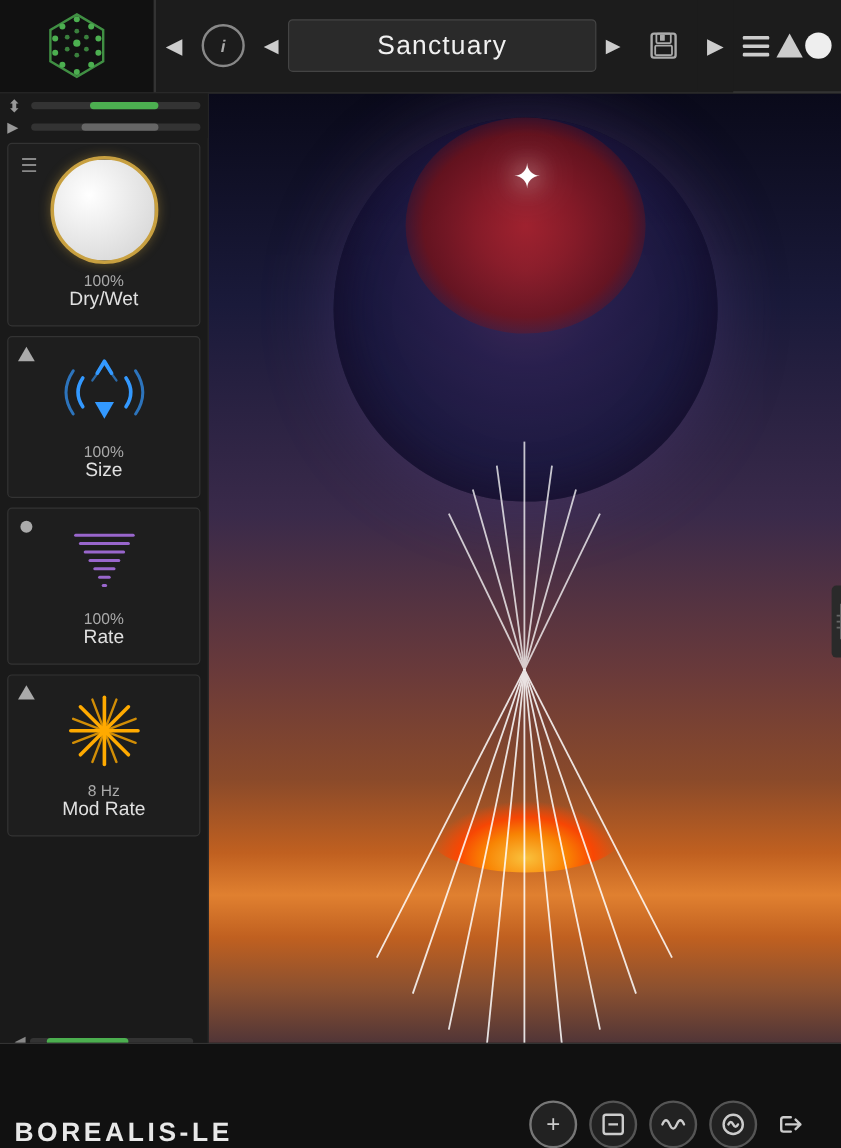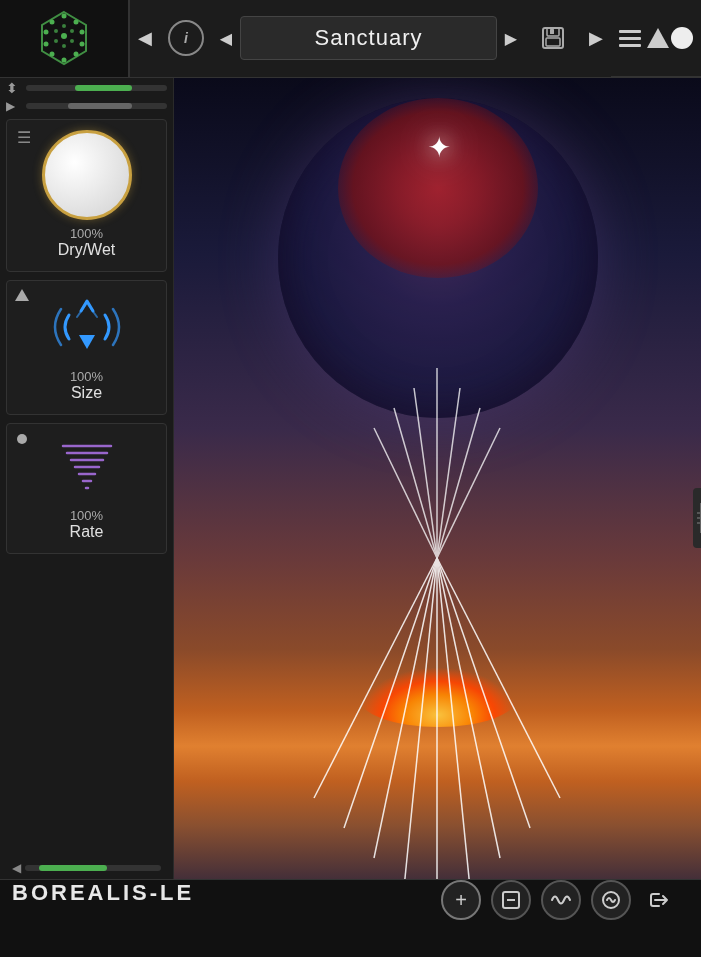--- a/index.html
+++ b/index.html
@@ -305,24 +305,24 @@
       border-radius: 50%;
       opacity: 0.9;
     }
 
     
     .bottom-area {
       position: absolute;
       bottom: 0;
       left: 0;
       width: 701px;
-      height: 78px;
+      height: 88px;
       background: #111;
       display: flex;
-      align-items: flex-start;
+      align-items: flex-end;
       border-top: 1px solid #333;
     }
 
     .brand-name {
       color: #e8e8e8;
       font-size: 22px;
       font-weight: 700;
       letter-spacing: 3px;
       margin-left: 12px;
       font-family: 'Arial Black', Arial, sans-serif;
@@ -603,20 +603,41 @@
           <line x1="22" y1="33" x2="46" y2="33" stroke="#9966cc" stroke-width="2.5" stroke-linecap="round"></line>
           <line x1="26" y1="40" x2="42" y2="40" stroke="#9966cc" stroke-width="2.5" stroke-linecap="round"></line>
           <line x1="30" y1="47" x2="38" y2="47" stroke="#9966cc" stroke-width="2.5" stroke-linecap="round"></line>
           <line x1="33" y1="54" x2="35" y2="54" stroke="#9966cc" stroke-width="2.5" stroke-linecap="round"></line>
         </svg>
       </div>
       <div class="knob-label-pct">100%</div>
       <div class="knob-label-name">Rate</div>
     </div>
 
+    <div class="knob-panel" style="position:relative;">
+      <div class="triangle-indicator"></div>
+      <div class="modrate-knob-icon">
+        <svg width="72" height="72" viewBox="0 0 72 72">
+
+          <g transform="translate(36,36)">
+            <line x1="0" y1="-28" x2="0" y2="28" stroke="#ffaa00" stroke-width="3" stroke-linecap="round"></line>
+            <line x1="-28" y1="0" x2="28" y2="0" stroke="#ffaa00" stroke-width="3" stroke-linecap="round"></line>
+            <line x1="-20" y1="-20" x2="20" y2="20" stroke="#ffaa00" stroke-width="3" stroke-linecap="round"></line>
+            <line x1="20" y1="-20" x2="-20" y2="20" stroke="#ffaa00" stroke-width="3" stroke-linecap="round"></line>
+            <line x1="-10" y1="-26" x2="10" y2="26" stroke="#ffaa00" stroke-width="2" stroke-linecap="round" opacity="0.8"></line>
+            <line x1="10" y1="-26" x2="-10" y2="26" stroke="#ffaa00" stroke-width="2" stroke-linecap="round" opacity="0.8"></line>
+            <line x1="-26" y1="-10" x2="26" y2="10" stroke="#ffaa00" stroke-width="2" stroke-linecap="round" opacity="0.8"></line>
+            <line x1="-26" y1="10" x2="26" y2="-10" stroke="#ffaa00" stroke-width="2" stroke-linecap="round" opacity="0.8"></line>
+            <circle cx="0" cy="0" r="4" fill="#ffaa00"></circle>
+          </g>
+        </svg>
+      </div>
+      <div class="knob-label-pct">8 Hz</div>
+      <div class="knob-label-name">Mod Rate</div>
+    </div>
 
     <div style="margin-top:auto; padding: 8px 6px 80px;">
       <div class="bottom-scrollbar-row">
         <span style="color:#888; font-size:12px;">◀</span>
         <div class="h-scrollbar">
           <div class="hthumb"></div>
         </div>
       </div>
     </div>
 

